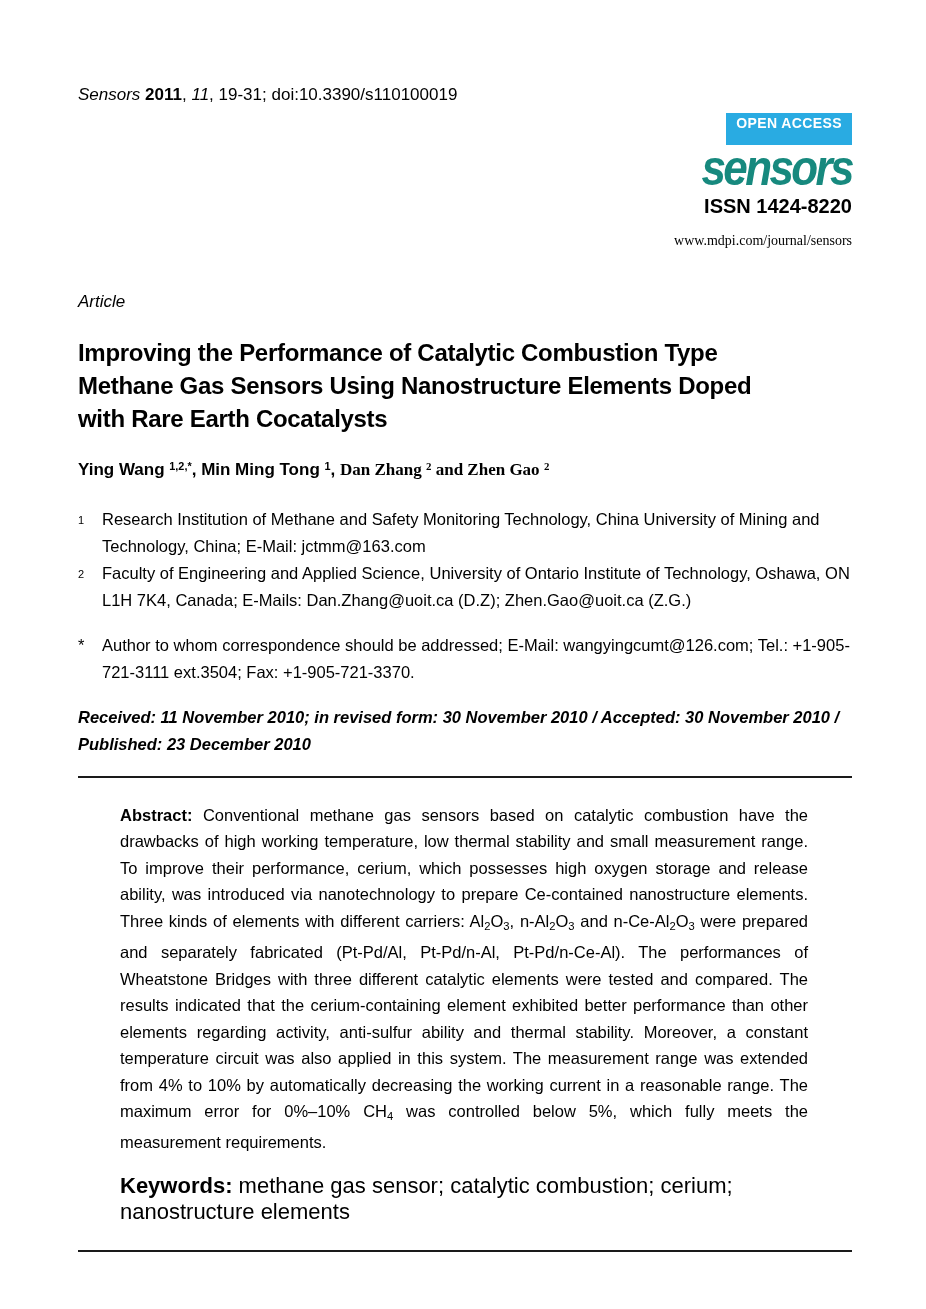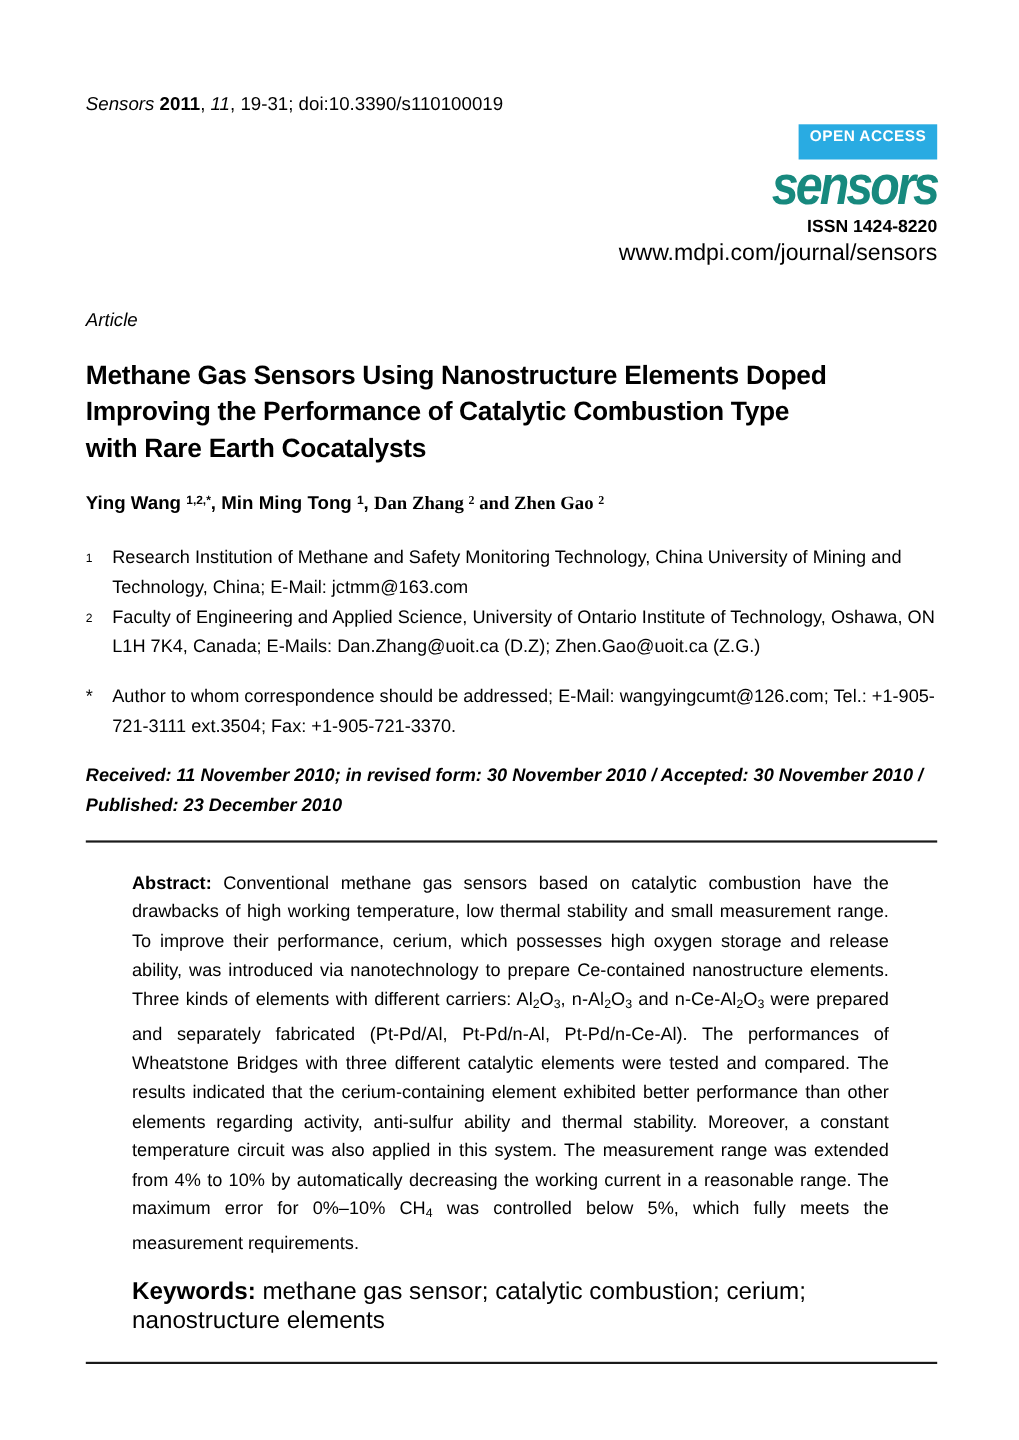--- a/index.html
+++ b/index.html
@@ -55,28 +55,29 @@
     font-weight: bold;
     font-style: italic;
     letter-spacing: -3px;
     color: var(--logo, #17897E);
     transform: scaleX(0.88);
     transform-origin: right center;
     margin-top: 3px;
   }
   .issn {
     font-weight: bold;
-    font-size: 16px;
+    font-size: 20px;
     line-height: 20px;
     margin-top: 7px;
   }
   .journal-url {
-    font-size: 21px;
+    font-size: 14px;
     line-height: 20px;
-    margin-top: 3px;
+    margin-top: 15px;
+    font-family: Liberation Serif, serif;
   }
 
   
   .article-type {
     font-style: italic;
     font-size: 17px;
     line-height: 20px;
     margin-top: 41px;
   }
   .title {
@@ -161,22 +162,22 @@
       <div>
         <span class="journal-logo">sensors</span>
       </div>
       <div class="issn">ISSN 1424-8220</div>
       <div class="journal-url">www.mdpi.com/journal/sensors</div>
     </div>
 
     <div class="article-type">Article</div>
 
     <h1 class="title">
+      <div>Improving the Performance of Catalytic Combustion Type</div>
       <div>Methane Gas Sensors Using Nanostructure Elements Doped</div>
-      <div>Improving the Performance of Catalytic Combustion Type</div>
       <div>with Rare Earth Cocatalysts</div>
     </h1>
 
     <div class="authors"><span class="seg-b">Ying Wang </span><span class="seg-bsup">1,2,*</span><span class="seg-b">, </span><span class="seg-b">Min Ming Tong </span><span class="seg-bsup">1</span><span class="seg-b">, </span><span class="seg-serifb">Dan Zhang </span><span class="seg-serifbsup">2</span><span class="seg-serifb"> and Zhen Gao </span><span class="seg-serifbsup">2</span></div>
 
     <div class="affiliations">
       <div class="marker-row">
         <div class="marker-col">
           <span class="marker-sup">1</span>
         </div>

